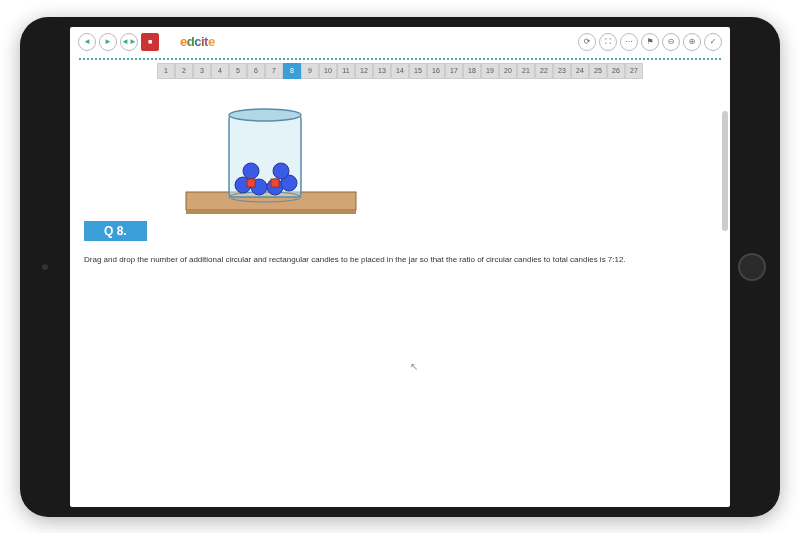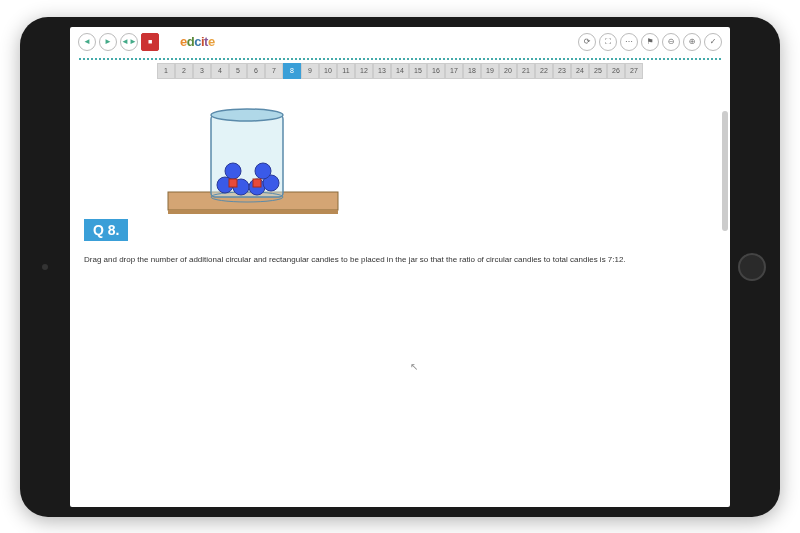--- a/index.html
+++ b/index.html
@@ -14,21 +14,21 @@
 .tb-btn.red{background:#c33;border-color:#c33;color:#fff;border-radius:2px;font-size:7px}
 .tb-btn.bookmark{color:#4a8}
 .logo{margin-left:18px;font-size:13px;font-weight:bold;letter-spacing:-.5px}
 .logo .e1{color:#e88b2e}.logo .d{color:#5a8a3a}.logo .c{color:#3a7aaa}.logo .i{color:#c8502e}.logo .t{color:#8a5a9a}.logo .e2{color:#e8a03e}
 .spacer{flex:1}
 .dots-bar{height:4px;background-image:radial-gradient(circle,#4aa 1px,transparent 1px);background-size:4px 4px;background-position:0 center;margin:0 8px}
 .qnums{display:flex;justify-content:center;padding:2px 0}
 .qnum{width:18px;height:16px;background:#ddd;border:1px solid #ccc;display:flex;align-items:center;justify-content:center;font-size:7px;color:#555;margin:0}
 .qnum.active{background:#3a9fd8;color:#fff;border-color:#3a9fd8}
 .content{flex:1;padding:8px 14px;overflow:auto;position:relative}
-.qbadge{display:inline-block;background:#3a9fd8;color:#fff;padding:3px 9px;font-size:14px;font-weight:bold}
+.qbadge{display:inline-block;background:#3a9fd8;color:#fff;padding:3px 20px;font-size:12px;font-weight:bold}
 .qtext{font-size:9px;color:#333;margin:24px 0 8px}
 .jar-scene{margin:8px 0 8px 30px;width:180px;height:130px}
 .instr{font-size:8px;color:#333;margin-top:14px;}
 .scrollbar{position:absolute;right:2px;top:30px;width:6px;height:120px;background:#ccc;border-radius:3px}
 .cursor{position:absolute;left:340px;top:280px;font-size:10px;color:#888}
 </style>
 </head>
 <body>
 
 <div class="tablet">

